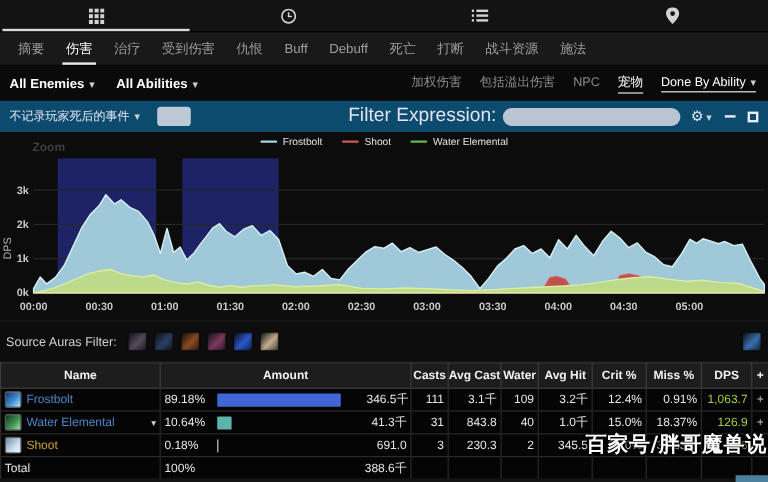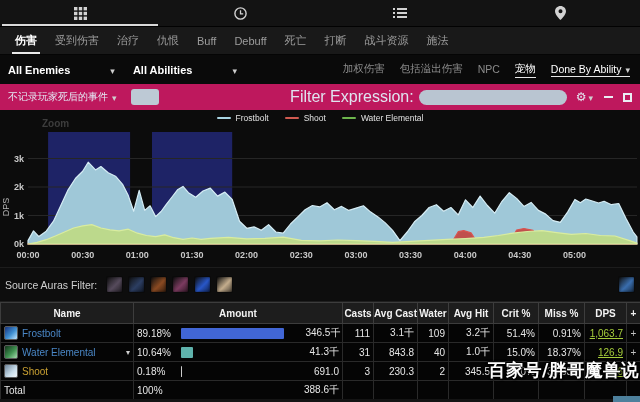--- a/index.html
+++ b/index.html
@@ -9,54 +9,54 @@
 
   
   .topbar { height:27px; background:#131313; display:flex; border-bottom:1px solid #020202; }
   .topbar-section { flex:1; display:flex; align-items:center; justify-content:center; position:relative; cursor:pointer; }
   .topbar-section.active::after { content:""; position:absolute; left:2px; right:2px; bottom:0; height:2px; background:#d9d9d9; }
   .topbar-section svg { display:block; }
 
   
   .tabbar { height:28px; background:#191919; display:flex; align-items:stretch; padding-left:6px; border-bottom:1px solid #050505; }
   .tab { padding:0 9px; font-size:11px; color:#9d9d9d; display:flex; align-items:center; position:relative; cursor:pointer; white-space:nowrap; }
-  .tab.active { color:#ffffff; font-weight:bold; }
+  .tab.active { color:#ffffff; font-weight:normal; }
   .tab.active::after { content:""; position:absolute; left:6px; right:6px; bottom:0; height:2px; background:#e9e9e9; }
 
   
   .controls { height:29px; background:#0a0a0a; display:flex; align-items:center; justify-content:space-between; padding:0 10px 0 8px; }
   .controls-left { display:flex; gap:18px; align-items:center; }
-  .ctl-dd { color:#fff; font-weight:bold; font-size:11px; cursor:pointer; display:flex; align-items:center;gap:36px; }
+  .ctl-dd { color:#fff; font-weight:bold; font-size:11px; cursor:pointer; display:flex; align-items:center; }
   .caret::after { content:"▾"; font-size:9px; color:#cfcfcf; margin-left:4px; }
   .controls-right { display:flex; gap:15px; align-items:center; }
   .ctl-toggle { font-size:10.5px; color:#8b8b8b; cursor:pointer; padding-bottom:1px; display:flex; align-items:flex-start; }
   .ctl-toggle.active { color:#ffffff; border-bottom:1px solid #e8e8e8; }
 
   
-  .filterbar { height:26px; background:#be185d; display:flex; align-items:center; padding:0 8px; }
+  .filterbar { height:26px; background:#0c4a6e; display:flex; align-items:center; padding:0 8px; }
   .fb-label { font-size:10px; color:#e4e8f4; display:flex; align-items:center; cursor:pointer; }
   .fb-toggle { width:28px; height:16px; background:#bdc9d5; border-radius:3px; margin-left:14px; cursor:pointer; }
   .fb-spacer { flex:1; }
   .fb-filter-label { font-size:16px; color:#e0e4f0; margin-right:5px; }
   .fb-input { width:148px; height:15px; background:#b9c5d1; border:none; border-radius:8px; outline:none;
               font-size:9px; padding:0 7px; color:#223; }
   .fb-gear { color:#e2e6f0; font-size:12px; margin-left:9px; cursor:pointer; display:flex; align-items:center; }
   .fb-gear::before { content:"\2699"; }
   .fb-gear .caret::after { margin-left:2px; }
   .fb-min { width:9px; height:2px; background:#eaecf4; margin-left:11px; cursor:pointer; }
   .fb-max { width:9px; height:9px; border:2px solid #eaecf4; margin-left:10px; cursor:pointer; }
 
   
   .chart-pane { height:158px; background:#0c0c0c; position:relative; border-bottom:1px solid #1c1c1c; }
   #chart-svg { position:absolute; left:0; top:0; }
   .legend { position:absolute; top:3px; left:0; right:0; display:flex; justify-content:center; gap:16px;
             font-size:8.5px; color:#e2e2e2; pointer-events:none; }
   .legend-item { display:flex; align-items:center; gap:5px; }
   .legend-dash { width:14px; height:2px; border-radius:1px; }
-  .zoom-label { position:absolute; top:8px; left:27px; font-size:10px; font-weight:bold; color:#3d3d3d;margin-left:15px; }
+  .zoom-label { position:absolute; top:8px; left:27px; font-size:10px; font-weight:bold; color:#3d3d3d; }
 
   
   .auras { height:34px; background:#0d0d0d; display:flex; align-items:center; padding:0 5px; gap:5px; border-bottom:1px solid #1f1f1f; }
   .aura-label { font-size:10.5px; color:#cfcfcf; margin-right:4px; white-space:nowrap; }
   .aura-icon { width:17px; height:17px; border-radius:2px; border:1px solid #0a0a0a; box-shadow:inset 0 0 3px rgba(0,0,0,.6); cursor:pointer; }
   .aura-spacer { flex:1; }
 
   
   table.dmg { width:640px; border-collapse:collapse; table-layout:fixed; font-size:10px; color:#e6e6e6; background:#050505; }
   .dmg th { background:#1d1d1d; border:1px solid #3d3d3d; height:21px; font-size:10px; color:#f2f2f2; font-weight:bold; cursor:pointer; }
@@ -67,21 +67,21 @@
   .ic-water-elemental { background:linear-gradient(135deg,#12351b,#3f9150 55%,#a5dcae); }
   .ic-shoot { background:linear-gradient(135deg,#70879d,#cadeeb 60%,#f2f7fb); }
   .spell-link { text-decoration:none; cursor:pointer; }
   .row-caret { margin-left:auto; color:#cfcfcf; font-size:8px; cursor:pointer; }
   .amt-wrap { display:flex; align-items:center; width:100%; }
   .amt-pct { width:40px; flex:none; }
   .amt-barbox { flex:1; margin:0 4px; height:11px; position:relative; }
   .amt-bar { height:11px; border-radius:1px; }
   .amt-val { width:52px; text-align:right; flex:none; }
   .num { text-align:right; }
-  .dps-val { text-align:right; color:#a6ce3b;text-decoration:underline; }
+  .dps-val { text-align:right; color:#a6ce3b; }
   .plus { text-align:center; color:#c0c0c0; cursor:pointer; }
 
   
   .bottom-strip { position:absolute; left:0; right:0; bottom:0; height:3px; background:#141414; }
   .corner-chip { position:absolute; right:0; bottom:0; width:27px; height:6px; background:#4d809c; }
   .watermark { position:absolute; right:1px; top:358px; font-size:17.5px; font-weight:bold; color:#fdfdfd;
                font-family:"DejaVu Sans","Liberation Sans",sans-serif;
                text-shadow:0 0 3px #000,1px 1px 2px #000,-1px -1px 2px #000; letter-spacing:.5px; pointer-events:none; }
 </style>
 </head>
@@ -130,23 +130,24 @@
   <div class="topbar-section">
     <span>
       <svg width="11" height="14" viewBox="0 0 11 14">
           <path d="M5.5 0 C2.4 0 0 2.4 0 5.3 C0 9.2 5.5 14 5.5 14 S11 9.2 11 5.3 C11 2.4 8.6 0 5.5 0 Z M5.5 7.3 A2 2 0 1 1 5.5 3.3 A2 2 0 1 1 5.5 7.3 Z" fill="#d2d2d2"></path>
         </svg>
     </span>
   </div>
 </div>
 
 <div class="tabbar">
+    <div class="tab">摘要</div>
     <div class="tab active">伤害</div>
+    <div class="tab">治疗</div>
     <div class="tab">受到伤害</div>
-    <div class="tab">治疗</div>
     <div class="tab">仇恨</div>
     <div class="tab">Buff</div>
     <div class="tab">Debuff</div>
     <div class="tab">死亡</div>
     <div class="tab">打断</div>
     <div class="tab">战斗资源</div>
     <div class="tab">施法</div>
   </div>
 
 <div class="controls">
@@ -298,21 +299,21 @@
             <div class="amt-barbox">
               <div class="amt-bar" style="width: 103.449px; background: rgb(65, 102, 213);"></div>
             </div>
             <span class="amt-val">346.5千</span>
           </div>
         </td>
         <td class="num">111</td>
         <td class="num">3.1千</td>
         <td class="num">109</td>
         <td class="num">3.2千</td>
-        <td class="num">51.4%</td>
+        <td class="num">12.4%</td>
         <td class="num">0.91%</td>
         <td class="dps-val">1,063.7</td>
         <td class="plus">+</td>
       </tr>
       <tr>
         <td>
           <div class="name-cell">
             <span class="spell-icon ic-water-elemental"></span>
             <a class="spell-link" style="color: rgb(74, 135, 198);">Water Elemental</a>
             <span class="row-caret">▾</span>

